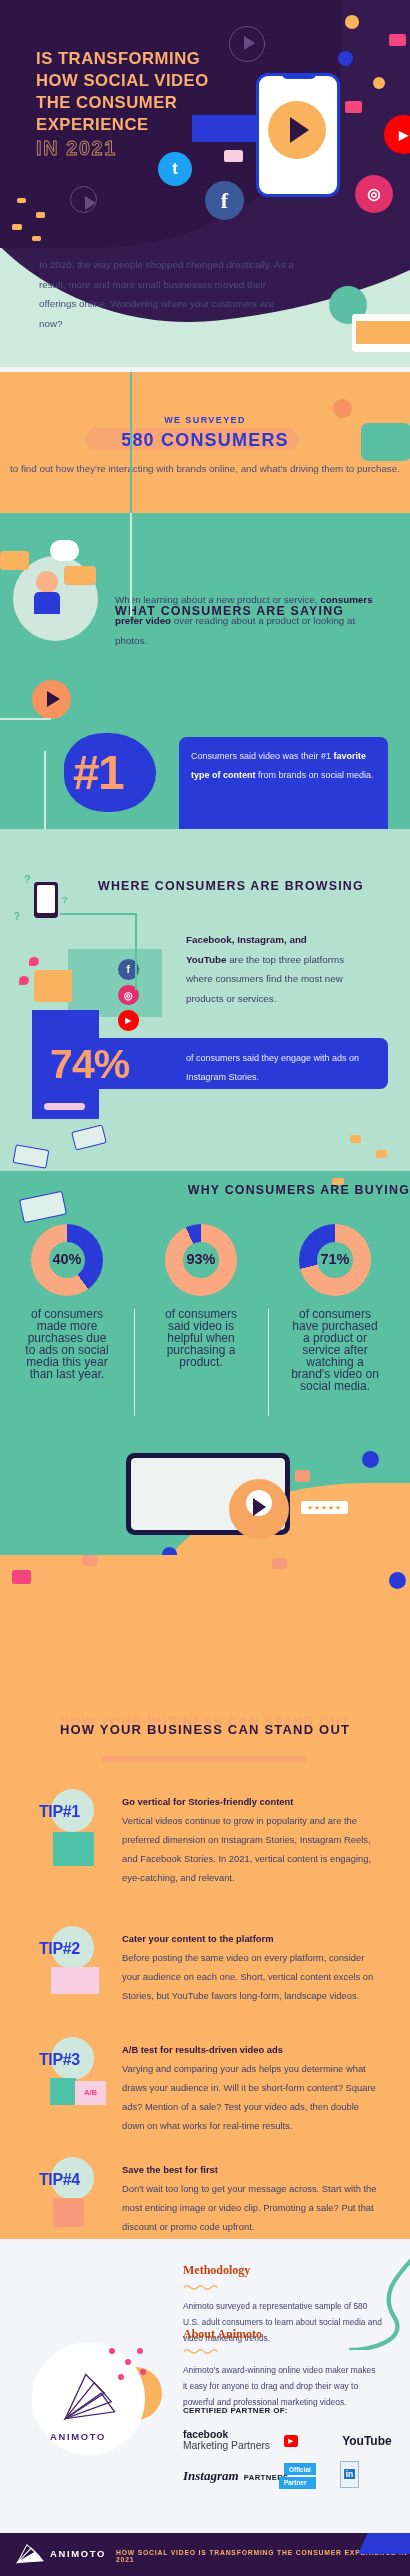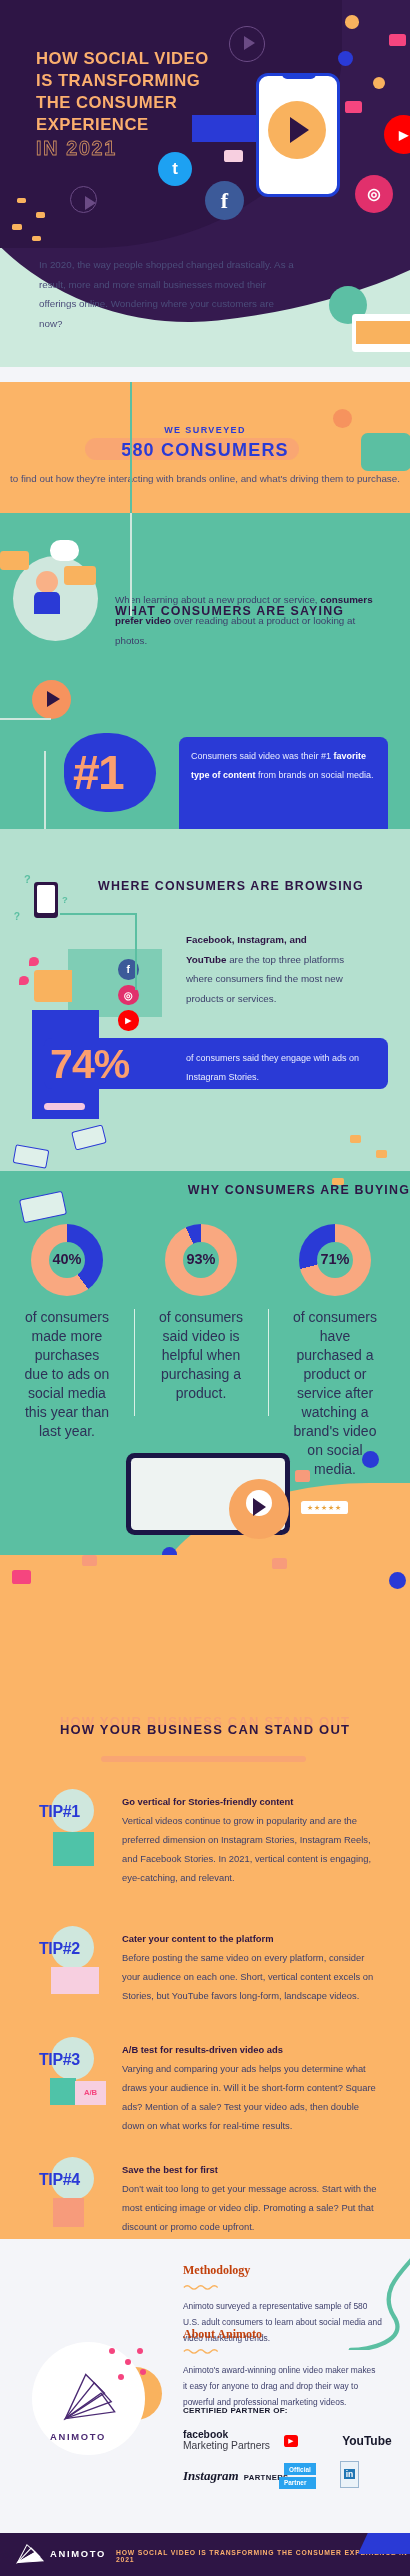--- a/index.html
+++ b/index.html
@@ -71,21 +71,21 @@
   .dot { position:absolute; border-radius:50%; }
   .intro-text {
     position:absolute; left:39px; top:255px; width:256px; z-index:8;
     color:#4b4d7a; font-size:9.8px; line-height:19.7px;
   }
   .cart-circle{position:absolute;left:329px;top:286px;width:38px;height:38px;border-radius:50%;background:#5cbfa4;z-index:6;}
   .mini-win{position:absolute;left:352px;top:314px;width:62px;height:38px;background:#fff;border-radius:3.4px;z-index:7;}
   .mini-win i{position:absolute;left:4.3px;top:6.8px;right:4.3px;bottom:8.5px;background:#f9b25e;display:block;}
 
   
-  .survey { top:382px; height:145px; background:#fbb467; }
+  .survey { top:372px; height:145px; background:#fbb467; }
   .survey .kicker {
     position:absolute; left:0; right:0; top:43px; text-align:center;
     color:#2a3ad6; font-weight:bold; font-size:9px; letter-spacing:1.4px;
   }
   .survey .brush {
     position:absolute; left:85px; top:56px; width:214px; height:22px;
     background:#f79b7b; opacity:.55; border-radius:12px;
   }
   .survey .big {
     position:absolute; left:0; right:0; top:58px; text-align:center;
@@ -143,21 +143,21 @@
   .donut-col { flex:1; text-align:center; position:relative; }
   .donut-col + .donut-col:before{
     content:""; position:absolute; left:0; top:85px; width:0.9px; height:107px; background:#d9f0e6;
   }
   .donut { width:72px; height:72px; border-radius:50%; margin:0 auto; position:relative; }
   .donut:after{ content:""; position:absolute; left:18px; top:18px; width:36px; height:36px;
                 border-radius:50%; background:#5bbfa2; }
   .donut span { position:absolute; left:0; right:0; top:27px; z-index:3;
                 color:#2e1545; font-weight:bold; font-size:14.5px; }
   .donut-cap { margin-top:12px; padding:0 22px; color:#2e3158;
-               font-size:14px; line-height:19px; }
+               font-size:12px; line-height:12px; }
   .tablet{position:absolute;left:126px;top:282px;width:164px;height:82px;background:#1b1646;border-radius:8.5px;}
   .tablet i{position:absolute;left:5.1px;top:5.1px;right:5.1px;bottom:5.1px;background:#eef3f2;border-radius:4.3px;}
   .orangeblob{position:absolute;left:154px;top:312px;width:359px;height:197px;background:#fbb467;border-radius:60% 0 0 0;}
   .bigplay2{position:absolute;left:229px;top:308px;width:60px;height:60px;border-radius:50%;background:#f7a661;z-index:5;}
   .bigplay2:after{content:"";position:absolute;left:17px;top:11px;width:26px;height:26px;background:#fff;border-radius:50%;}
   .bigplay2 em{position:absolute;left:24px;top:19px;border-left:13.7px solid #2e1545;border-top:9.4px solid transparent;border-bottom:9.4px solid transparent;z-index:6;}
   .stars{position:absolute;left:301px;top:330px;padding:2.6px 6px;background:#fff;border-radius:2.6px;color:#e8a33d;font-size:6.8px;letter-spacing:0.9px;z-index:6;}
 
   
   .standout { top:1555px; height:684px; background:#fbb467; }
@@ -195,22 +195,22 @@
 <div class="page">
 
   <section class="sec hero">
     <div class="hero-purple"></div>
     <div class="hero-purple2"></div>
 
     <div class="ring-play" style="left:229px;top:26px;"></div>
     <div class="ring-play" style="left:70px;top:186px;width:27px;height:27px;"></div>
 
     <div class="hero-title">
+      <div>IS TRANSFORMING</div>
       <div>HOW SOCIAL VIDEO</div>
-      <div>IS TRANSFORMING</div>
       <div>THE CONSUMER</div>
       <div>EXPERIENCE</div>
     </div>
     <div class="hero-year">IN 2021</div>
 
     <div style="position:absolute;left:192px;top:115px;width:73px;height:27px;background:#2a3ad6;z-index:4;"></div>
 
     <div class="phone"></div>
     <div class="play-big"></div>
 

